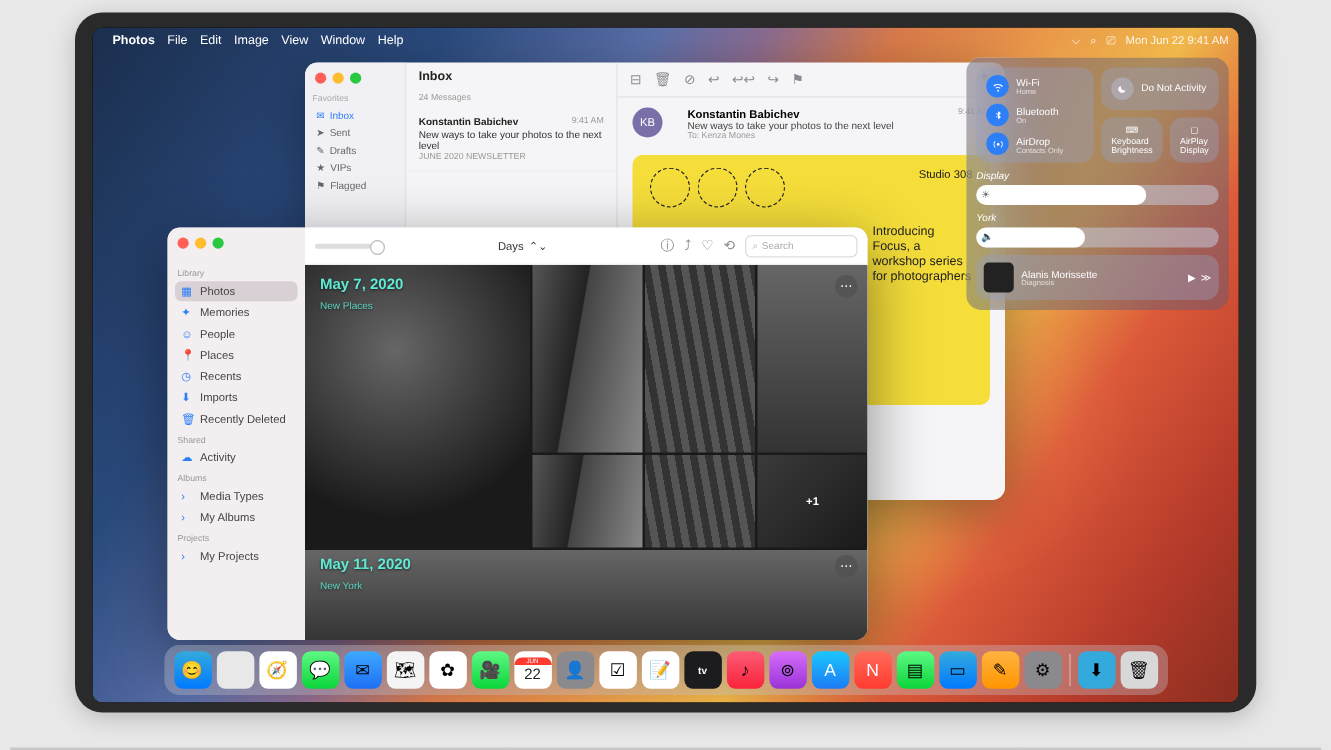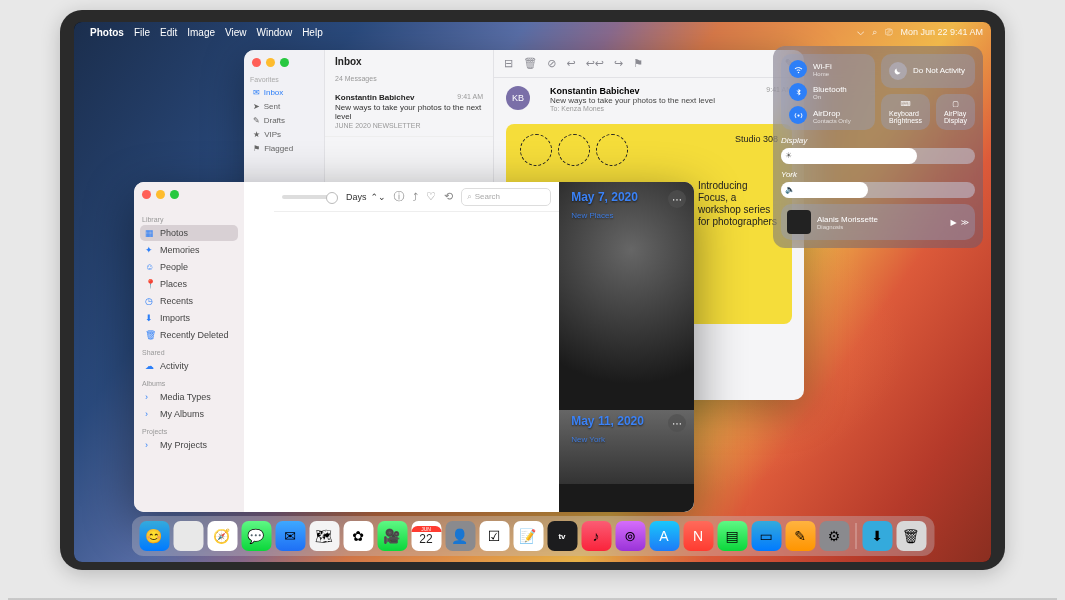--- a/index.html
+++ b/index.html
@@ -76,29 +76,29 @@
 .circles { position:absolute; left:14px; top:10px; display:flex; gap:6px;}
 .circ { width:32px; height:32px; border:1px dashed #222; border-radius:50%;}
 
 
 .photos { position:absolute; left:60px; top:160px; width:560px; height:330px; background:#fff; border-radius:10px; box-shadow:0 14px 50px rgba(0,0,0,0.45); display:flex; z-index:30; overflow:hidden;}
 .photos-side { width:110px; background:#f3eef0; padding:28px 6px 6px; font-size:9px; color:#444;}
 .ps-sec { font-size:7px; color:#999; margin:6px 2px 2px;}
 .ps-item { display:flex; align-items:center; gap:5px; padding:3px 5px; border-radius:5px; margin-bottom:1px;}
 .ps-item.sel { background:#d8d0d4;}
 .ps-item .ic { color:#2d7ff8; font-size:9px; width:10px;}
-.photos-main { flex:1; display:flex; flex-direction:row; background:#fff;margin-left:30px;}
+.photos-main { flex:1; display:flex; flex-direction:column; background:#fff;}
 .p-tb { height:30px; display:flex; align-items:center; padding:0 8px; gap:8px; border-bottom:1px solid #eee;}
 .p-zoom { width:56px; height:4px; background:#ddd; border-radius:4px; position:relative;}
 .p-zoom::after { content:""; position:absolute; right:0; top:-3px; width:10px; height:10px; border-radius:50%; background:#fff; border:1px solid #bbb;}
 .p-view { flex:1; text-align:center; font-size:9px; color:#333; display:flex; align-items:center; justify-content:center; gap:4px;}
 .p-tbic { color:#888; font-size:11px;}
 .p-search { width:90px; height:18px; border:1px solid #ddd; border-radius:5px; font-size:8px; color:#aaa; display:flex; align-items:center; padding:0 5px; gap:3px;}
 .p-grid { flex:1; background:#1a1a1a; overflow:hidden; position:relative;}
-.p-day { position:absolute; color:#3b82f6; z-index:2; text-shadow:0 1px 2px rgba(0,0,0,0.6);}
+.p-day { position:absolute; color:#5eead4; z-index:2; text-shadow:0 1px 2px rgba(0,0,0,0.6);}
 .p-day h3 { font-size:12px; font-weight:600;}
 .p-day span { font-size:8px; opacity:0.85;}
 .p-tiles { position:absolute; inset:0; display:grid; grid-template-columns:180px 88px 88px 88px; grid-template-rows:150px 74px 74px; gap:2px;}
 .tile { background:linear-gradient(135deg,#3a3a3a,#1a1a1a); position:relative; overflow:hidden;}
 .tile.hero { grid-row:1/3; grid-column:1/2; background:radial-gradient(circle at 40% 30%,#666,#1a1a1a 70%);}
 .tile.b { background:linear-gradient(100deg,#555 0%,#222 40%,#444 41%,#888 100%);}
 .tile.c { background:repeating-linear-gradient(80deg,#333 0 6px,#555 6px 12px);}
 .tile.d { background:linear-gradient(#666,#333);}
 .tile.more { display:flex; align-items:center; justify-content:center; color:#fff; font-size:9px; font-weight:600;}
 .p-dots { position:absolute; right:8px; width:18px; height:18px; border-radius:50%; background:rgba(80,80,80,0.7); color:#fff; font-size:10px; display:flex; align-items:center; justify-content:center;}

